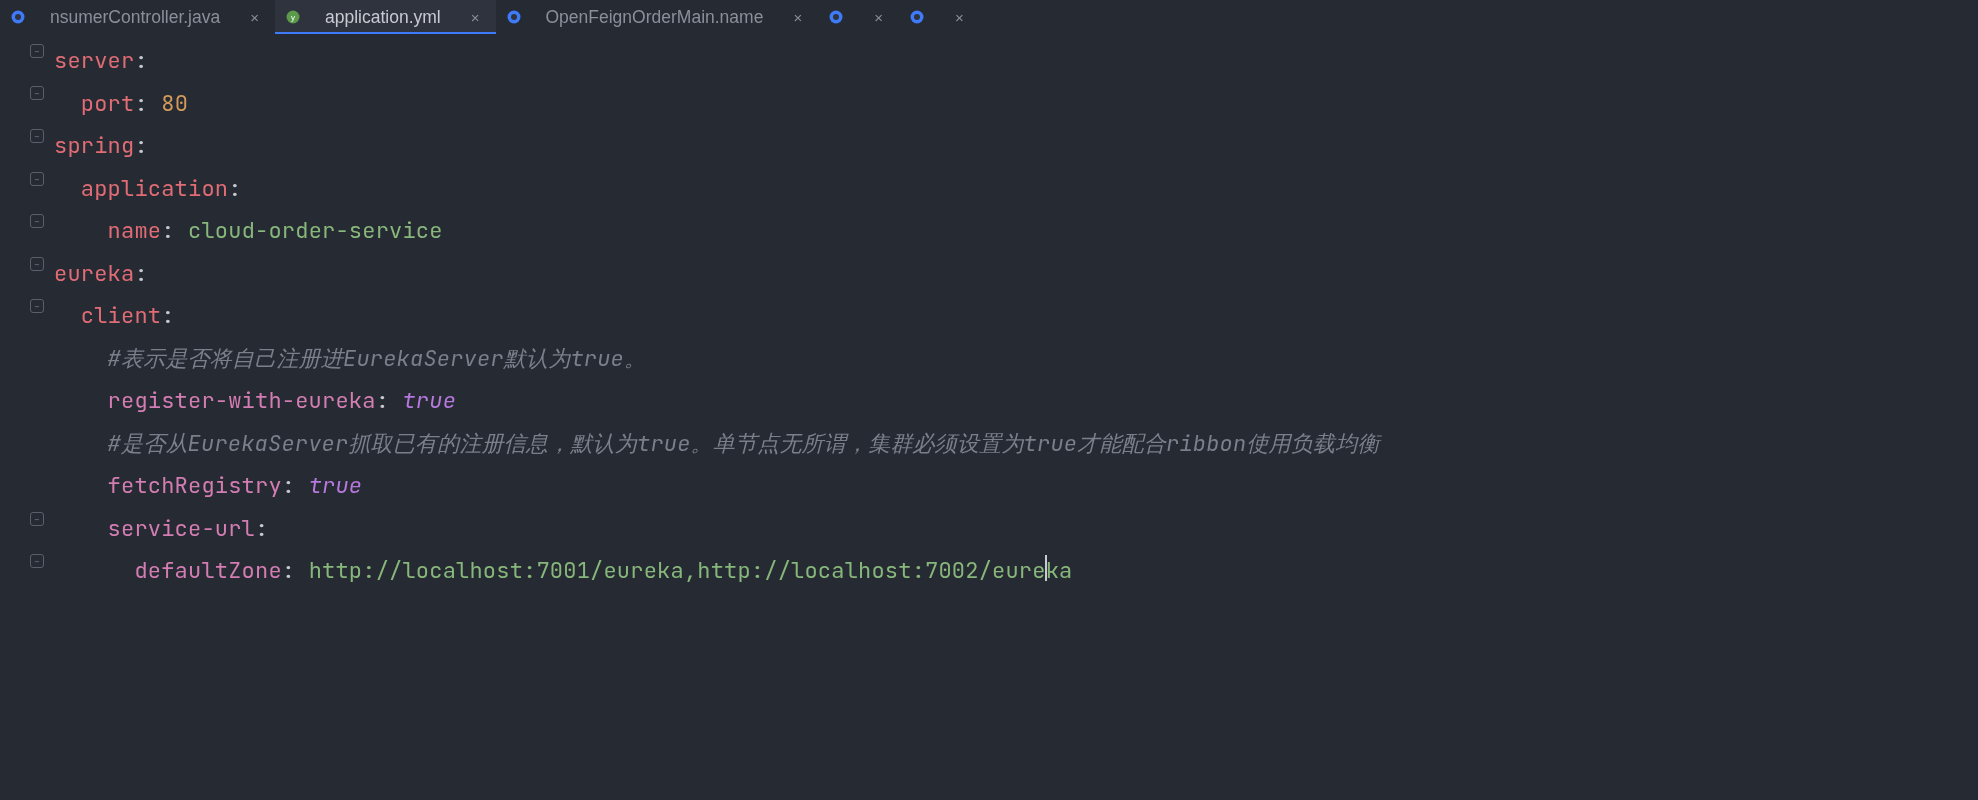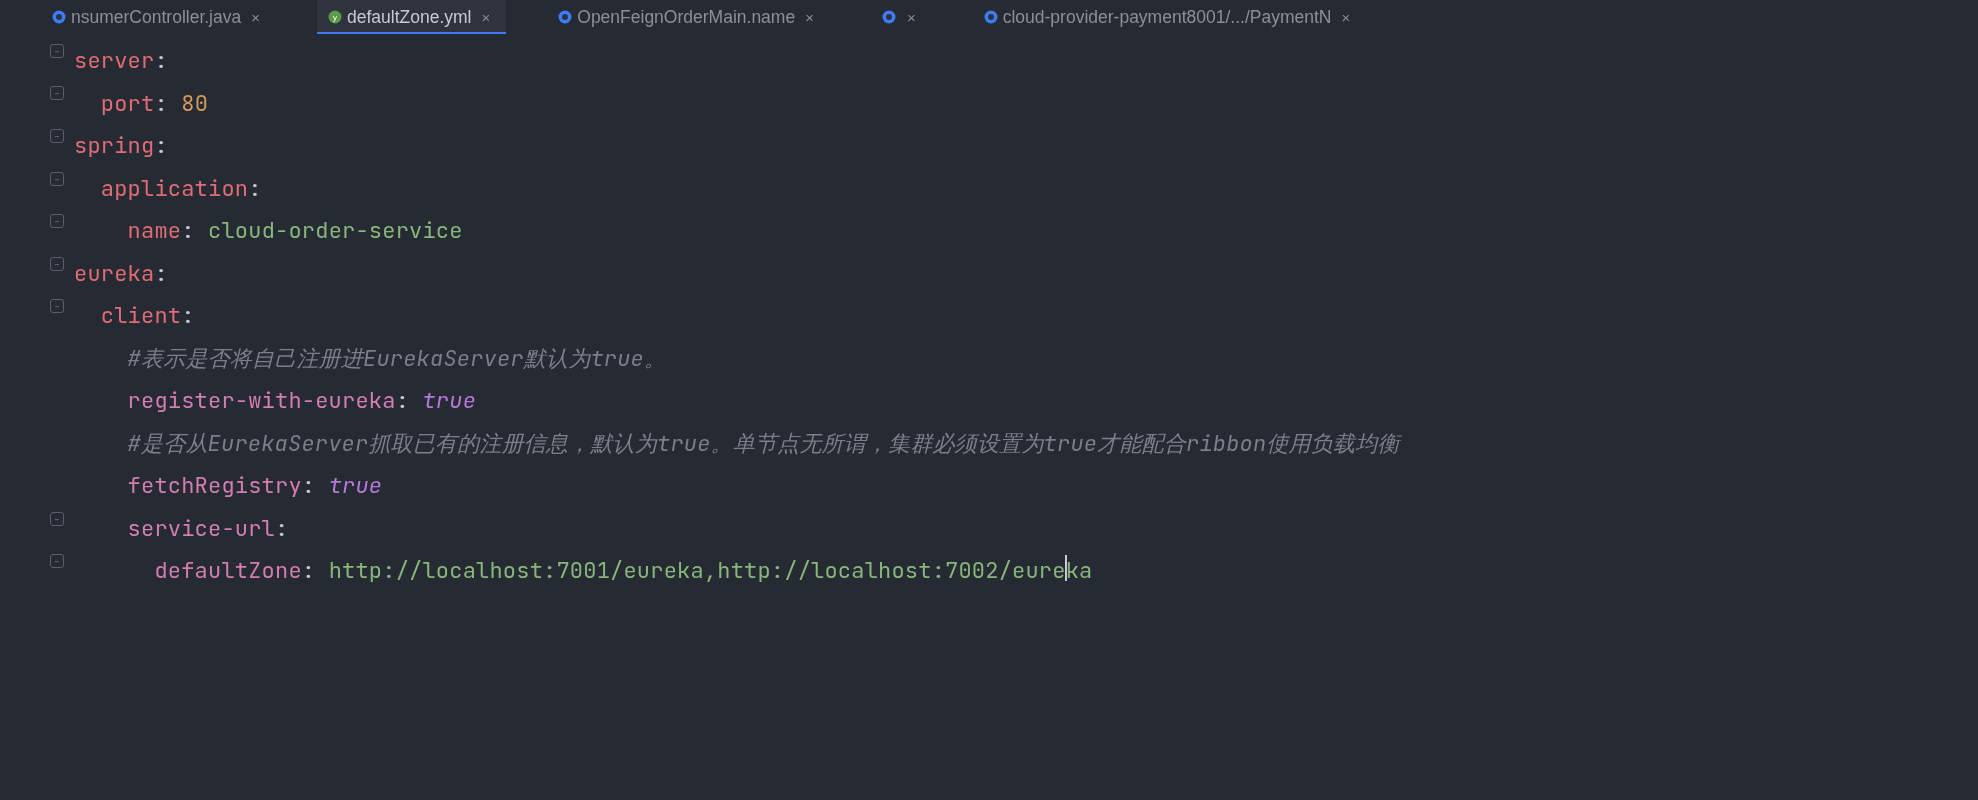--- a/index.html
+++ b/index.html
@@ -19,24 +19,23 @@
     align-items:stretch;
     overflow:hidden;
   }
   .tab {
     display:flex;
     align-items:center;
     padding:0 14px 0 10px;
     color:#8a8f99;
     font-size:17.5px;
     white-space:nowrap;
-    gap:4px;
+    gap:24px;
     cursor:pointer;
     font-family:-apple-system,BlinkMacSystemFont,"Segoe UI",sans-serif;
-    margin-left:41px;
   }
   .tab.active {
     background:#2f333d;
     color:#c7cad1;
     position:relative;
   }
   .tab.active::after{
     content:"";
     position:absolute;
     left:0;right:0;bottom:-1px;
@@ -50,21 +49,20 @@
   .tab .close{
     color:#8a8f99;
     font-size:15px;
     margin-left:4px;
     padding:0 2px;
   }
   
   .editor{
     display:flex;
     height:calc(100% - 34px);
-    padding-left:20px;
   }
   .gutter{
     width:54px;
     background:#262a33;
     flex:none;
     position:relative;
     padding-top:6px;
   }
   .fold{
     position:absolute;
@@ -117,21 +115,21 @@
       <span>nsumerController.java</span>
       <span class="close">×</span>
     </div>
     <div class="tab active">
       <span class="file-icon">
         <svg viewBox="0 0 16 16" width="16" height="16">
           <circle cx="8" cy="8" r="6.5" fill="#5b9a4b"></circle>
           <text x="8" y="11" text-anchor="middle" font-size="8" fill="#fff" font-family="sans-serif">y</text>
         </svg>
       </span>
-      <span>defaultZone.yml</span>
+      <span>application.yml</span>
       <span class="close">×</span>
     </div>
     <div class="tab">
       <span class="file-icon">
         <svg viewBox="0 0 16 16" width="16" height="16">
           <circle cx="8" cy="8" r="6.5" fill="#3e7bfa"></circle>
           <circle cx="8" cy="8" r="3" fill="#2f333d"></circle>
         </svg>
       </span>
       <span>OpenFeignOrderMain.name</span>
@@ -146,21 +144,20 @@
       </span>
       <span class="close">×</span>
     </div>
     <div class="tab">
       <span class="file-icon">
         <svg viewBox="0 0 16 16" width="16" height="16">
           <circle cx="8" cy="8" r="6.5" fill="#3e7bfa"></circle>
           <circle cx="8" cy="8" r="3" fill="#2f333d"></circle>
         </svg>
       </span>
-      <span>cloud-provider-payment8001/.../PaymentN</span>
       <span class="close">×</span>
     </div>
   </div>
 
 <div class="editor">
   <div class="gutter">
     <span class="fold" style="top:10px"></span>
     <span class="fold" style="top:52px"></span>
     <span class="fold" style="top:95px"></span>
     <span class="fold" style="top:138px"></span>

